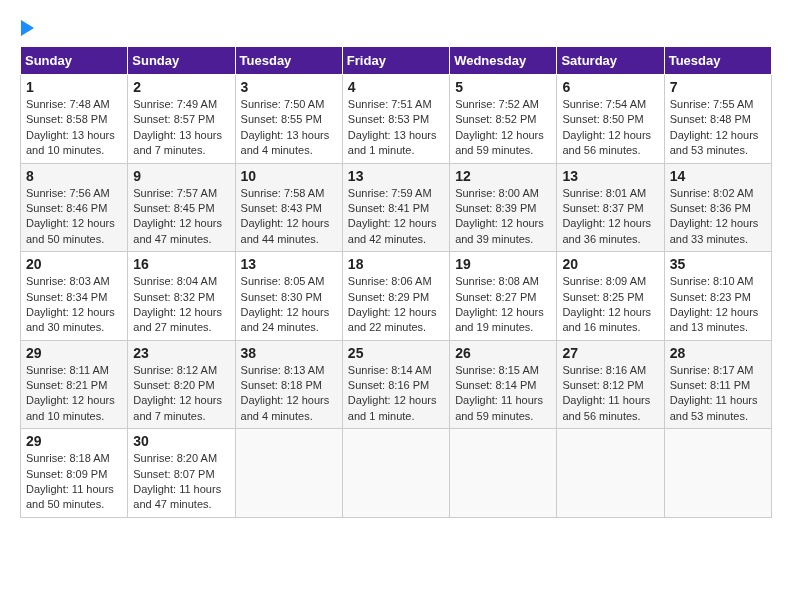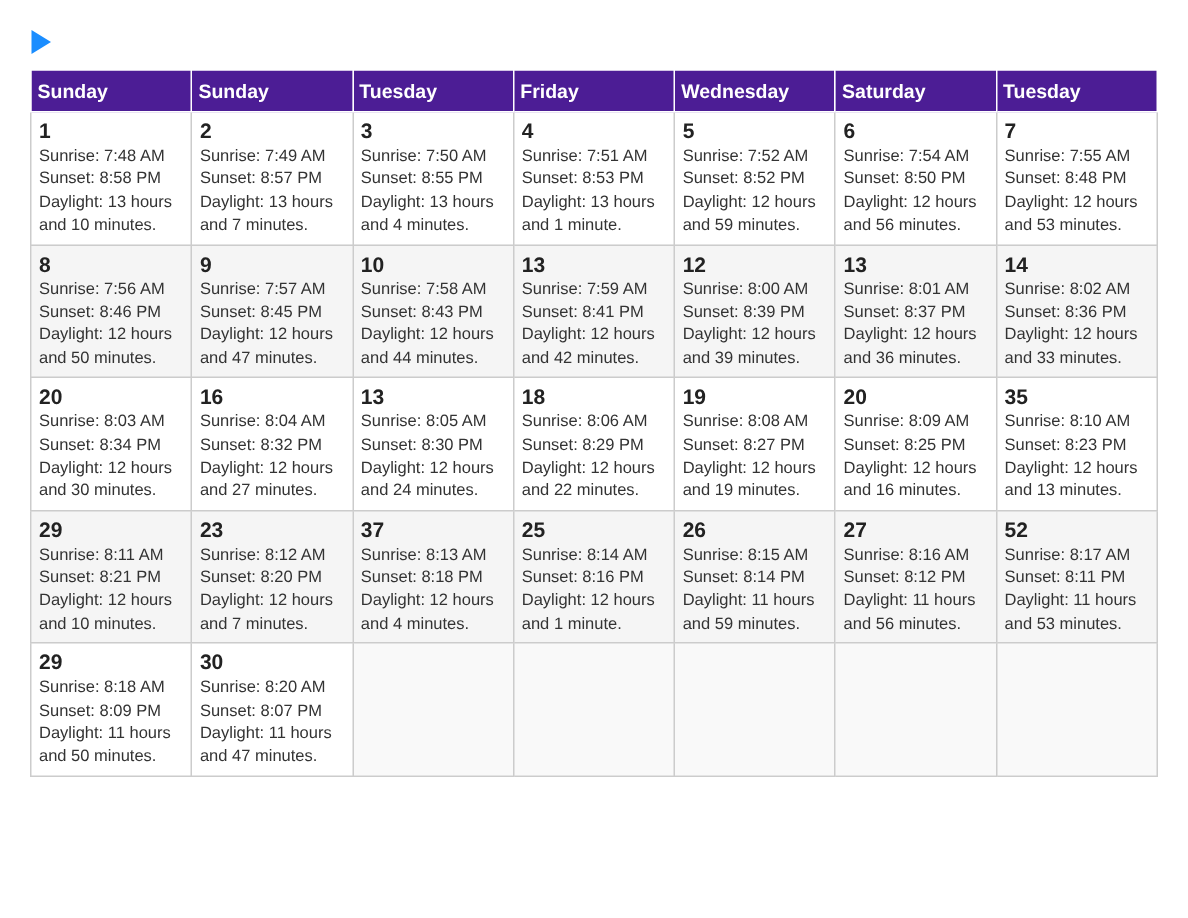--- a/index.html
+++ b/index.html
@@ -208,37 +208,37 @@
       <tr>
         <td>
           <span class="day-num">29</span>
           <div class="day-info">Sunrise: 8:11 AM<br>Sunset: 8:21 PM<br>Daylight: 12 hours<br>and 10 minutes.</div>
         </td>
         <td>
           <span class="day-num">23</span>
           <div class="day-info">Sunrise: 8:12 AM<br>Sunset: 8:20 PM<br>Daylight: 12 hours<br>and 7 minutes.</div>
         </td>
         <td>
-          <span class="day-num">37</span>
+          <span class="day-num">38</span>
           <div class="day-info">Sunrise: 8:13 AM<br>Sunset: 8:18 PM<br>Daylight: 12 hours<br>and 4 minutes.</div>
         </td>
         <td>
           <span class="day-num">25</span>
           <div class="day-info">Sunrise: 8:14 AM<br>Sunset: 8:16 PM<br>Daylight: 12 hours<br>and 1 minute.</div>
         </td>
         <td>
           <span class="day-num">26</span>
           <div class="day-info">Sunrise: 8:15 AM<br>Sunset: 8:14 PM<br>Daylight: 11 hours<br>and 59 minutes.</div>
         </td>
         <td>
           <span class="day-num">27</span>
           <div class="day-info">Sunrise: 8:16 AM<br>Sunset: 8:12 PM<br>Daylight: 11 hours<br>and 56 minutes.</div>
         </td>
         <td>
-          <span class="day-num">52</span>
+          <span class="day-num">28</span>
           <div class="day-info">Sunrise: 8:17 AM<br>Sunset: 8:11 PM<br>Daylight: 11 hours<br>and 53 minutes.</div>
         </td>
       </tr>
       <tr>
         <td>
           <span class="day-num">29</span>
           <div class="day-info">Sunrise: 8:18 AM<br>Sunset: 8:09 PM<br>Daylight: 11 hours<br>and 50 minutes.</div>
         </td>
         <td>
           <span class="day-num">30</span>

